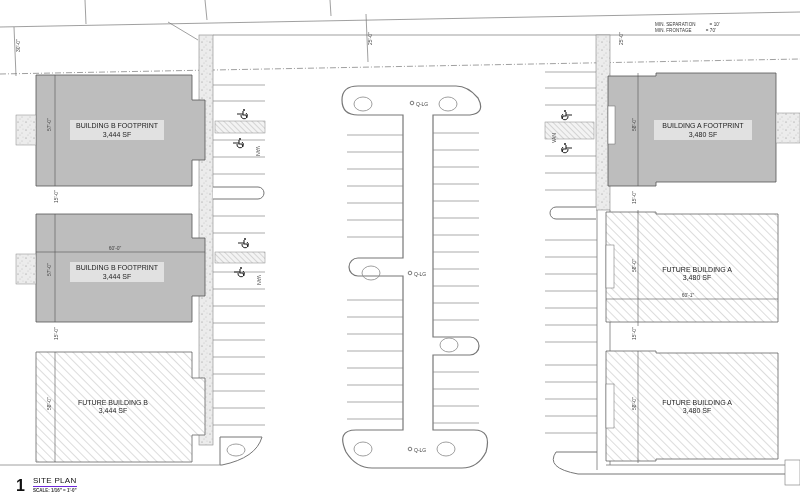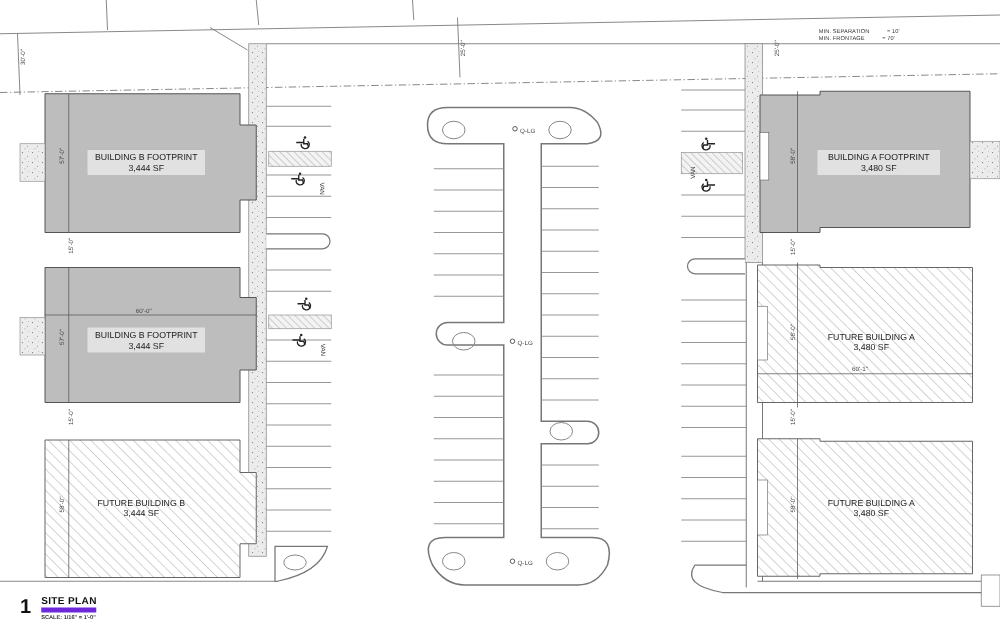--- a/index.html
+++ b/index.html
@@ -4,21 +4,21 @@
   <style>
     html, body { margin: 0; padding: 0; background: #ffffff; }
     body { width: 800px; height: 500px; overflow: hidden; position: relative; font-family: "Liberation Sans", sans-serif; }
     #plan { position: absolute; left: 0; top: 0; width: 800px; height: 500px; }
     .lbl { font-family: "Liberation Sans", sans-serif; font-size: 7px; fill: #222; }
     .dim { font-family: "Liberation Sans", sans-serif; font-size: 5px; fill: #444; }
     .notes { position: absolute; left: 655px; top: 22px; font-size: 4.5px; line-height: 6px; color: #333; letter-spacing: 0.1px; }
     .notes .row { display: flex; gap: 14px; }
     .title-block { position: absolute; left: 16px; top: 476px; display: flex; align-items: flex-start; gap: 8px; }
     .title-num { font-size: 16px; font-weight: bold; color: #111; line-height: 16px; margin-top: 2px; }
-    .title-main { font-size: 8px; font-weight: bold; color: #111; border-bottom: 4px solid #6d28d9; padding-bottom: 1px; letter-spacing: 0.3px; text-align: right; }
+    .title-main { font-size: 8px; font-weight: normal; color: #111; border-bottom: 1px solid #6d28d9; padding-bottom: 1px; letter-spacing: 0.3px; }
     .title-scale { font-size: 4.5px; color: #333; font-weight: bold; margin-top: 1px; }
     .bldg-label { text-anchor: middle; }
   </style>
 </head>
 <body>
 
 <svg id="plan" viewBox="0 0 800 500" xmlns="http://www.w3.org/2000/svg">
   <defs>
     <pattern id="hatch" width="6" height="6" patternUnits="userSpaceOnUse" patternTransform="rotate(-45)">
       <rect width="6" height="6" fill="#ffffff"></rect>

